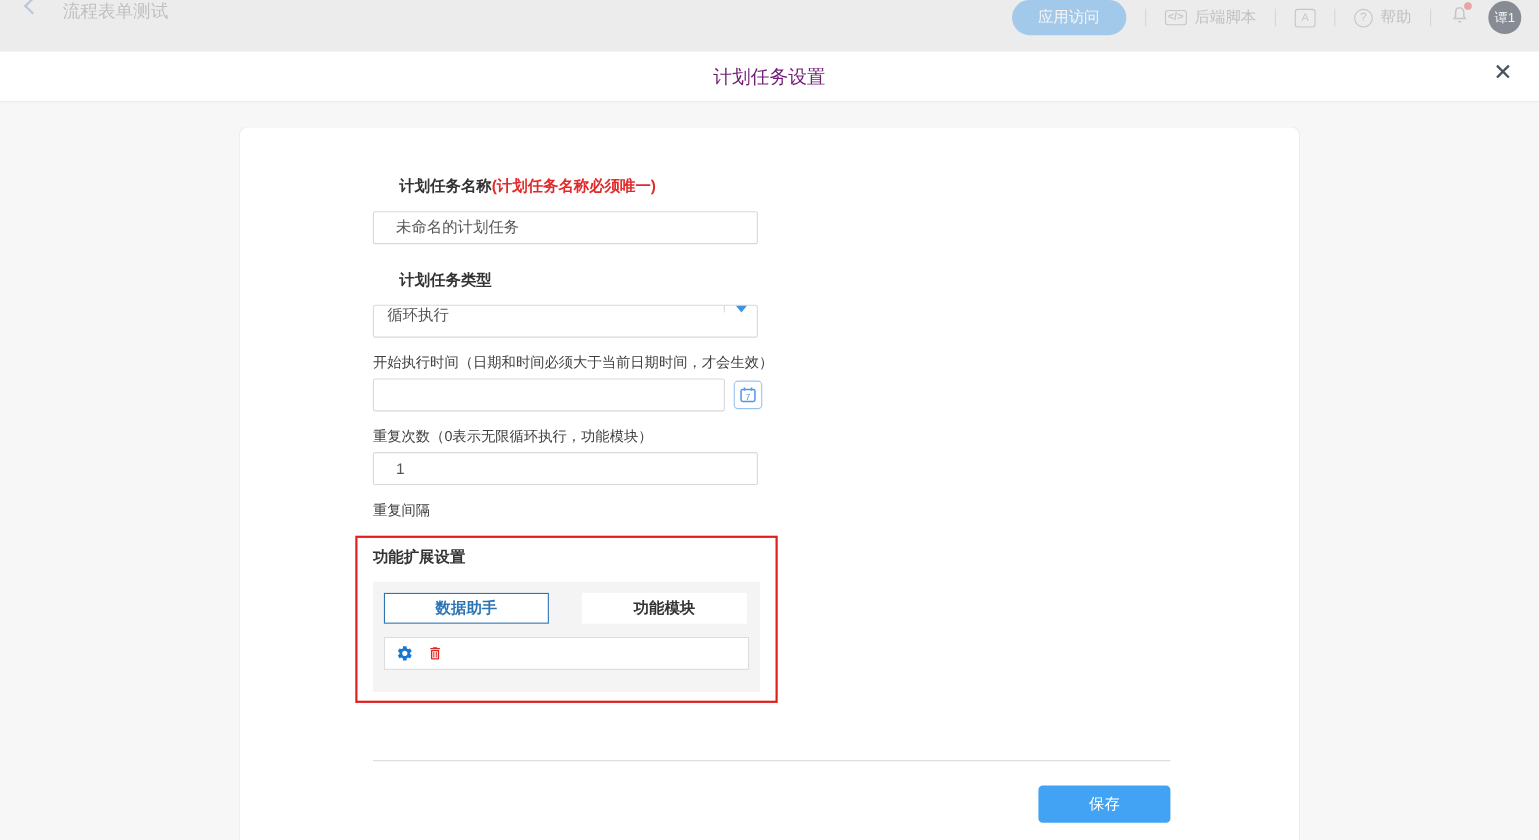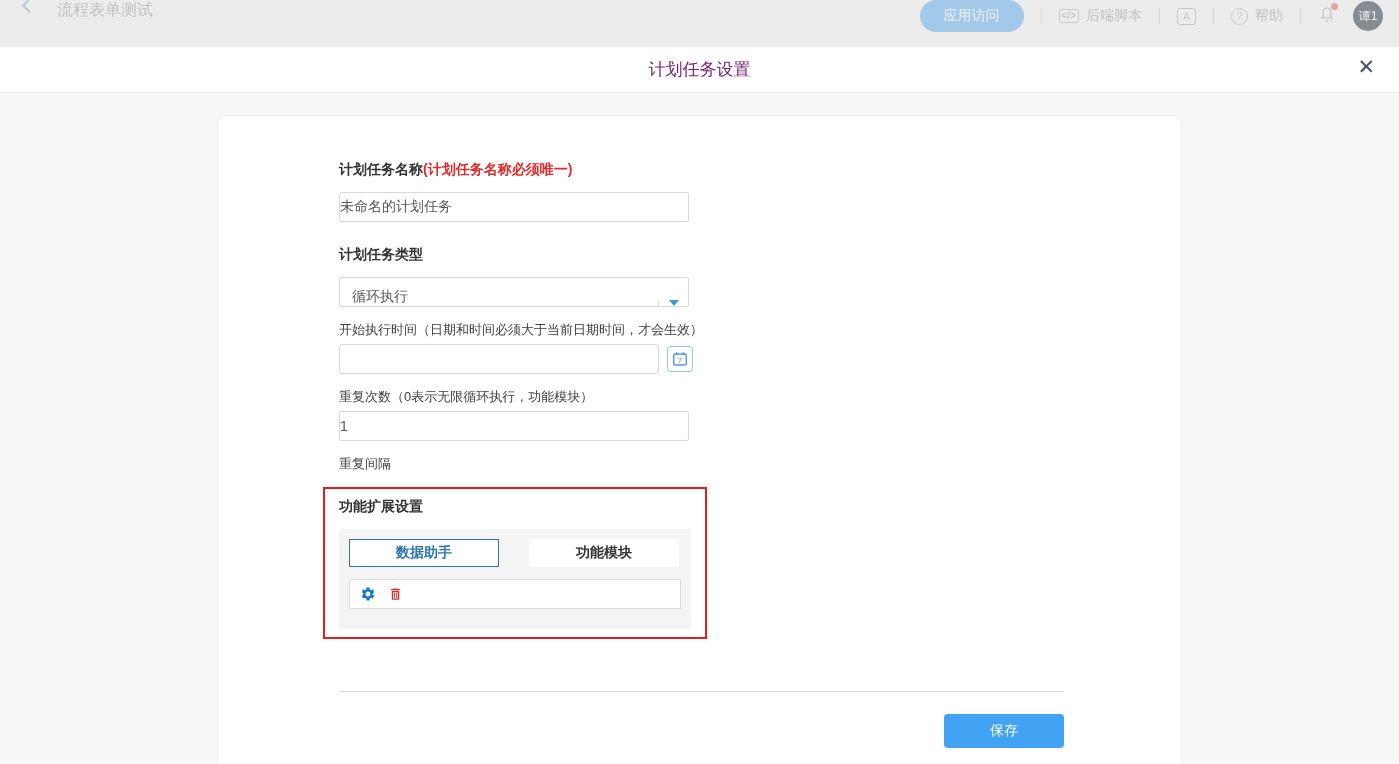--- a/index.html
+++ b/index.html
@@ -33,30 +33,30 @@
                 display:flex; align-items:center; justify-content:center; }
   .dlg-title { font-size:17px; color:#701a75; }
   .dlg-close { position:absolute; right:24px; top:9px; font-size:21px; color:#4a5260; cursor:pointer;
                background:none; border:none; line-height:1; }
 
   
   .content { height:671px; }
   .card { width:965px; height:650px; margin:22px auto 0; background:#fff; border:1px solid #ececec;
           border-bottom:none; border-radius:8px 8px 0 0; padding:45px 0 0 121px; }
 
-  .lbl-bold { font-size:14px; font-weight:bold; color:#333; margin-bottom:13px; }
+  .lbl-bold { font-size:14px; font-weight:bold; color:#333; margin-bottom:13px;margin-left:24px; }
   .lbl-note { color:#e12a2a; font-weight:bold; }
   .lbl-sm { font-size:13px; color:#404040; margin:14px 0 5px; }
   .gap-lg { height:24px; }
 
   .text-input { width:350px; height:30px; border:1px solid #d9d9d9; border-radius:2px;
-                font-size:14px; color:#555; padding:0 0; outline:none;
+                font-size:14px; color:#555; padding:0 20px; outline:none;
                 font-family:"Liberation Sans",sans-serif; }
   .select { width:350px; height:30px; border:1px solid #d9d9d9; border-radius:2px;
-            display:flex; align-items:flex-end; background:#fff; cursor:pointer; }
+            display:flex; align-items:flex-start; background:#fff; cursor:pointer; }
   .select-value { flex:1; display:flex; align-items:center; padding:0 12px; font-size:14px; color:#555; }
   .select-caret { width:30px; border-left:1px solid #d9d9d9; display:flex; align-items:center; justify-content:center; }
   .caret-down { width:0; height:0; border-left:5px solid transparent; border-right:5px solid transparent;
                 border-top:6px solid #4293dd; }
 
   .date-row { display:flex; align-items:center; gap:8px; }
   .date-row .text-input { width:320px; }
   .cal-btn { width:26px; height:26px; border:1px solid #9cc3f0; border-radius:4px; background:#fff;
              display:flex; align-items:center; justify-content:center; cursor:pointer; padding:0; }
 

